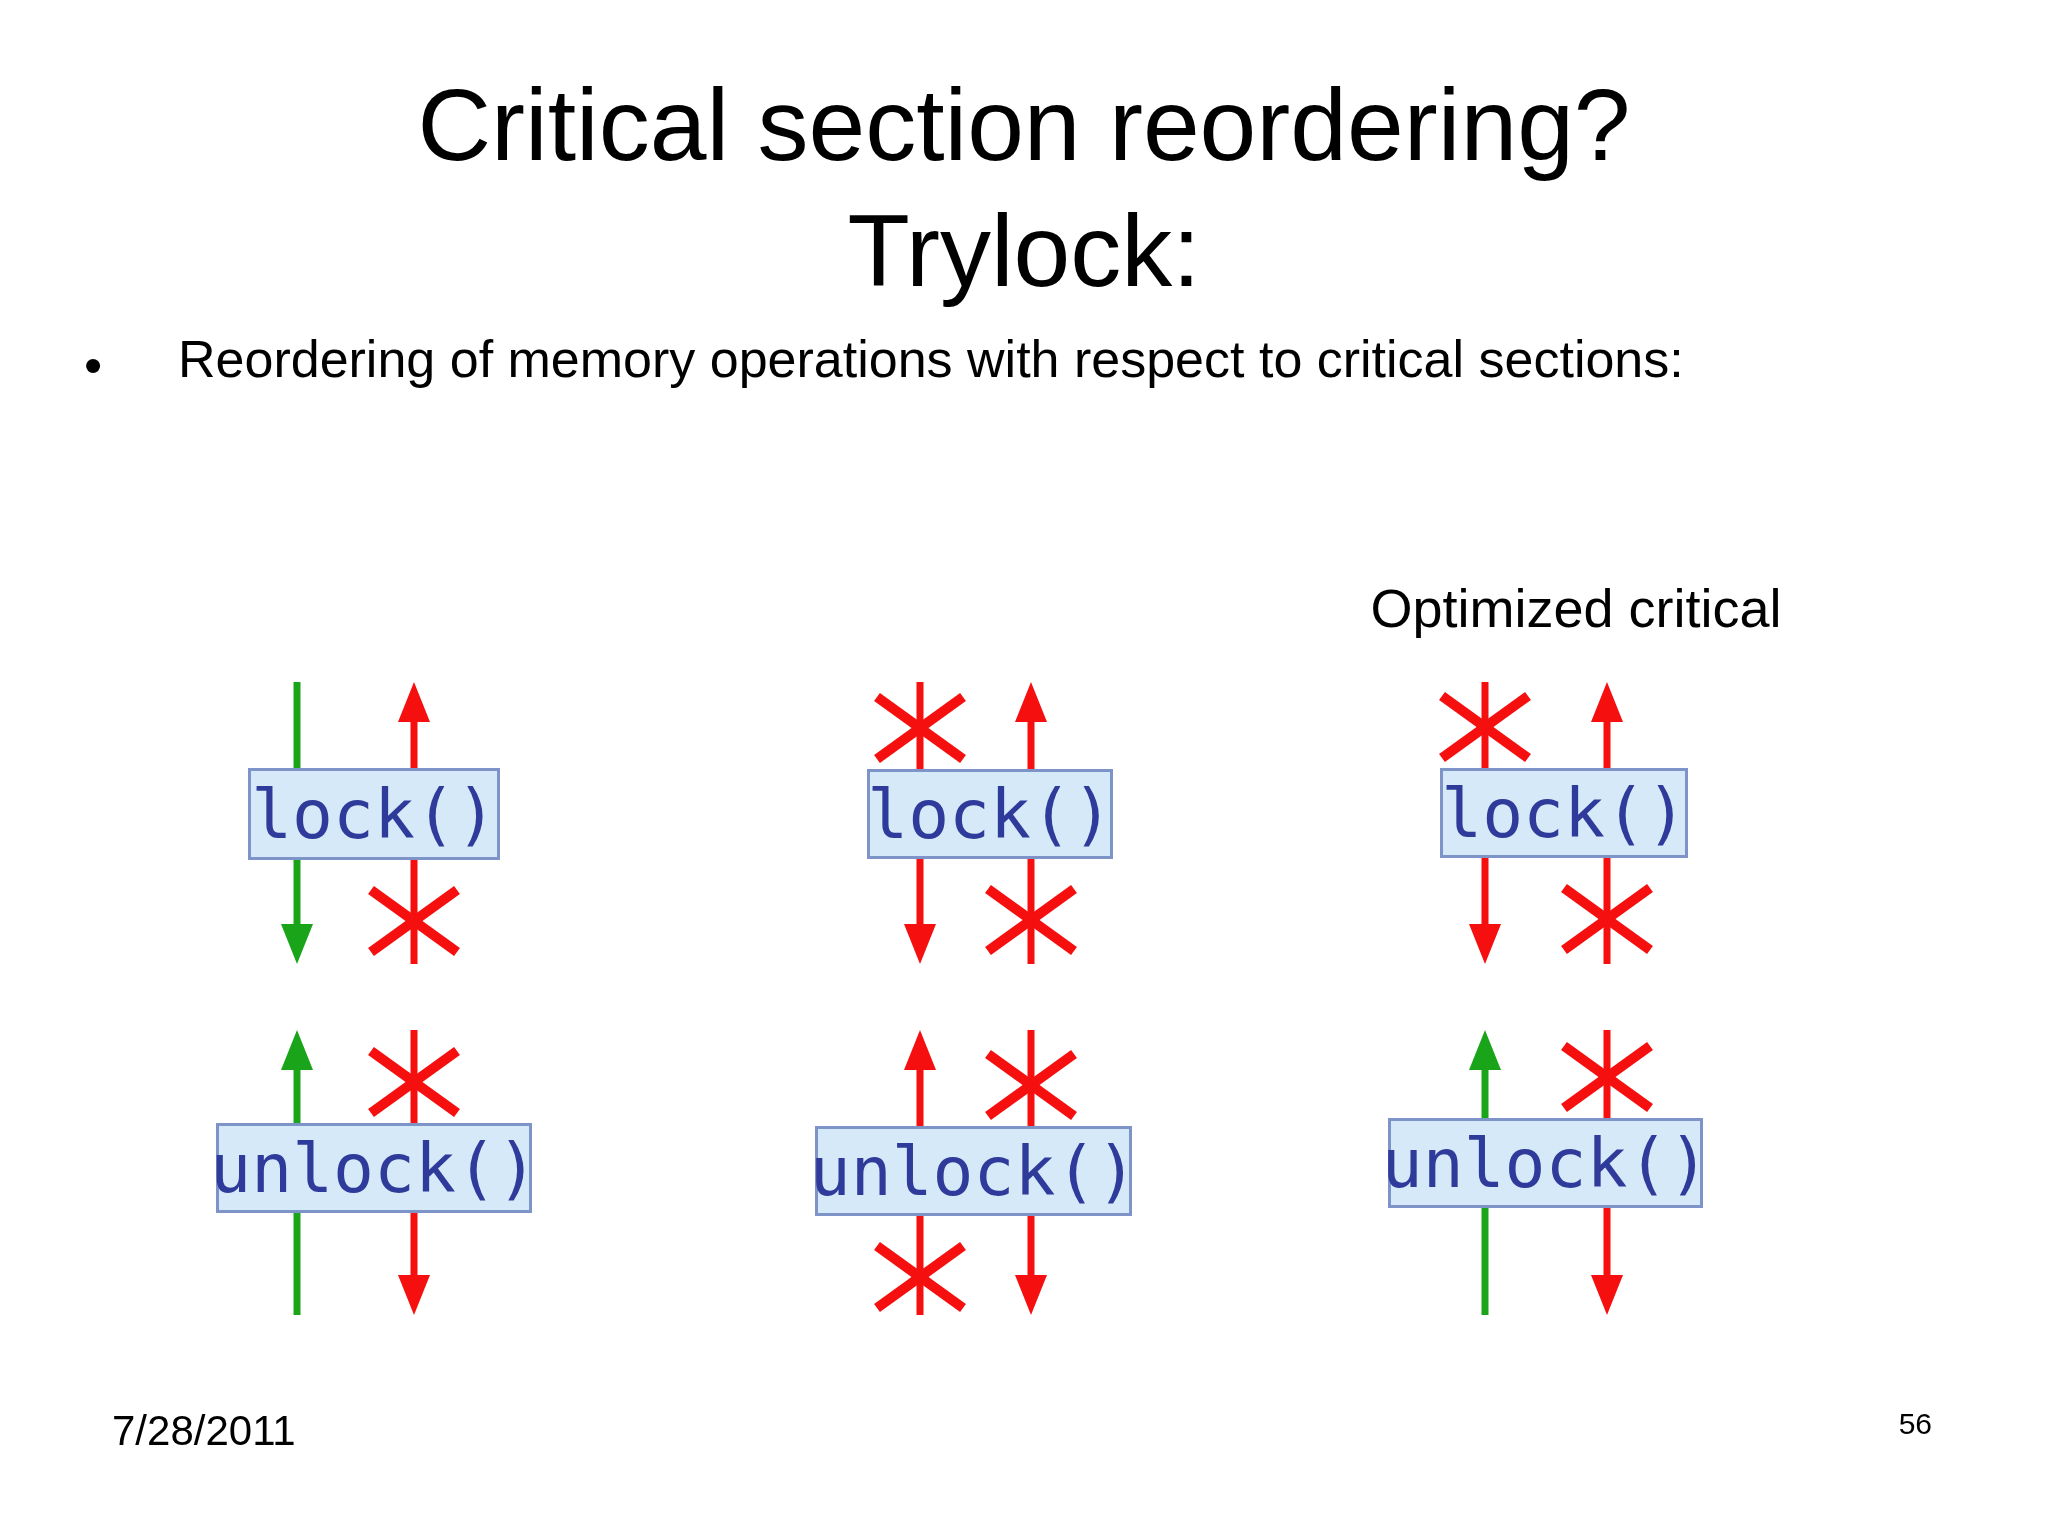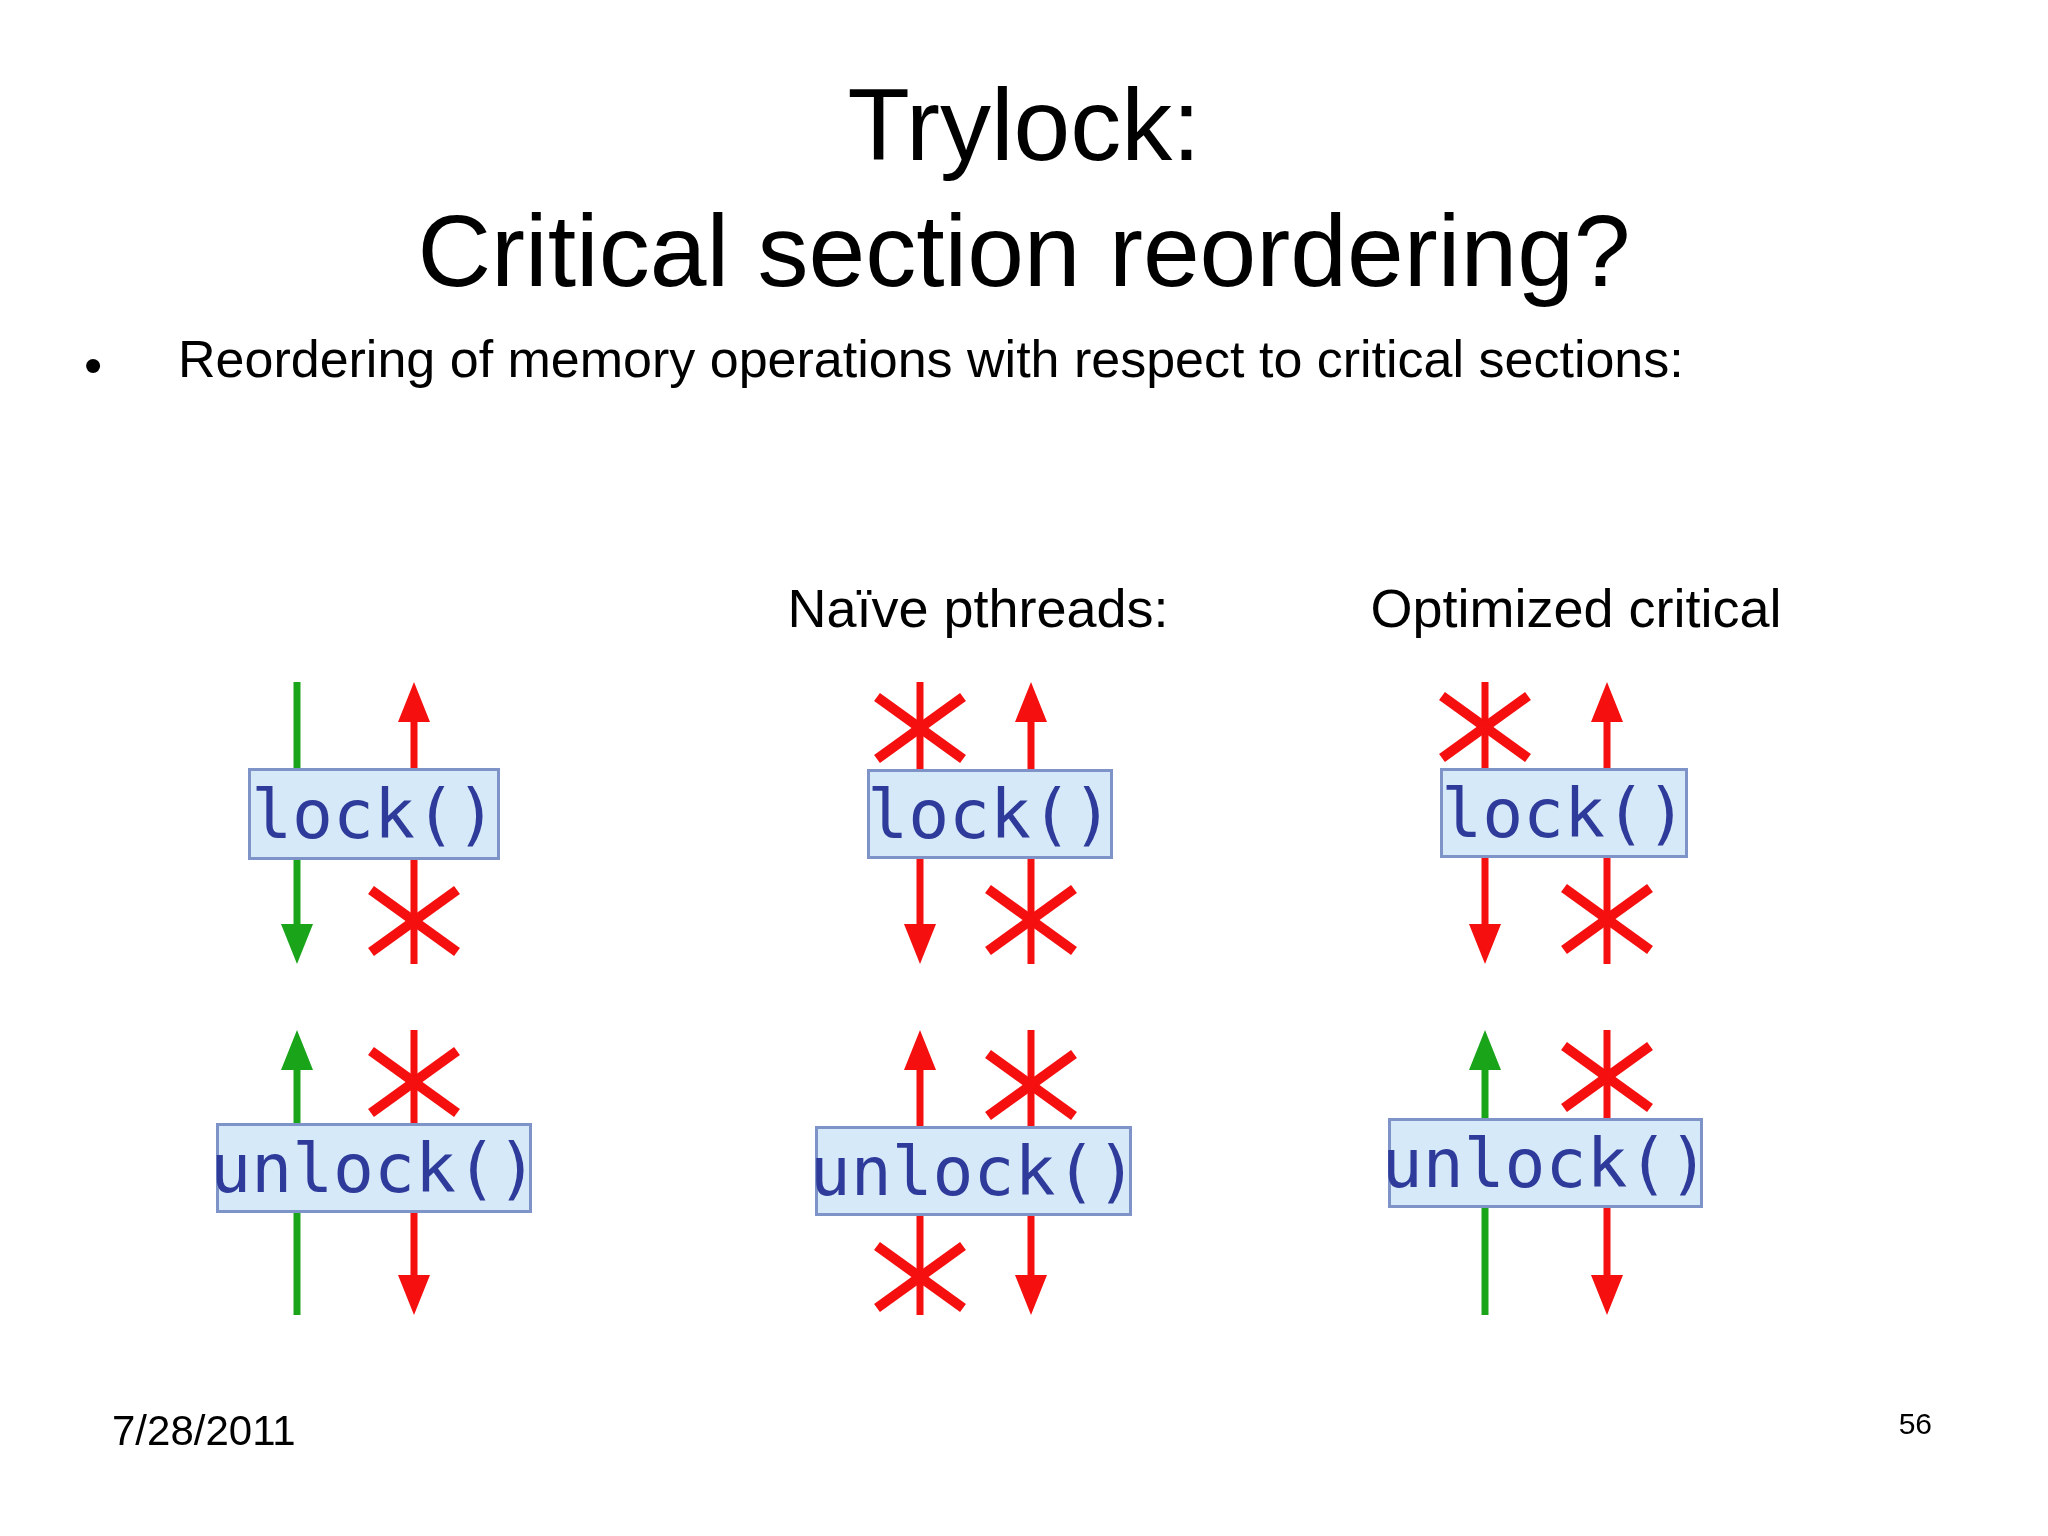--- a/index.html
+++ b/index.html
@@ -61,30 +61,29 @@
     position:absolute;right:116px;top:1406px;
     font-size:30px;line-height:1.2;text-align:right;
   }
 </style>
 </head>
 <body>
 
 <div class="slide">
 
   <div class="title">
+    <div>Critical section reordering?</div>
     <div>Trylock:</div>
-    <div>Critical section reordering?</div>
   </div>
 
   <div class="bullet-row">
     <span class="bullet-glyph">•</span>
     <span class="bullet-text">Reordering of memory operations with respect to critical sections:</span>
   </div>
 
-  <div class="col-header" id="hdr-1">Naïve pthreads:</div>
   <div class="col-header" id="hdr-2">Optimized critical</div>
 
   <svg id="diagram-svg" viewBox="0 0 2048 1536" xmlns="http://www.w3.org/2000/svg">
       <g>
         <line x1="297" x2="297" y1="682" y2="932" stroke="#1aa41a" stroke-width="7"></line>
         <path d="M 297 964 L 281 924 L 313 924 Z" fill="#1aa41a"></path>
       </g>
       <g>
         <line x1="414" x2="414" y1="714" y2="964" stroke="#f50f0f" stroke-width="7"></line>
         <path d="M 414 682 L 398 722 L 430 722 Z" fill="#f50f0f"></path>

